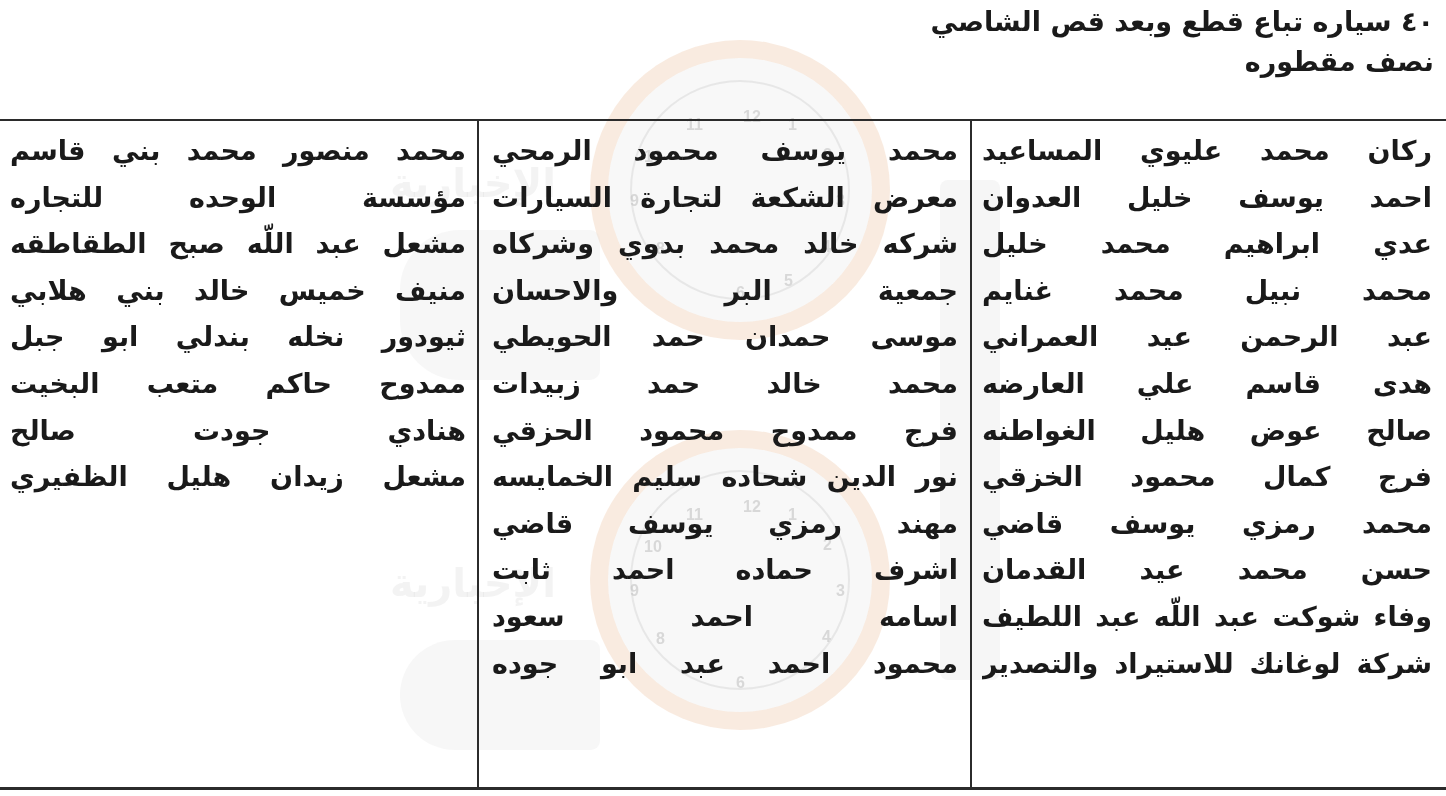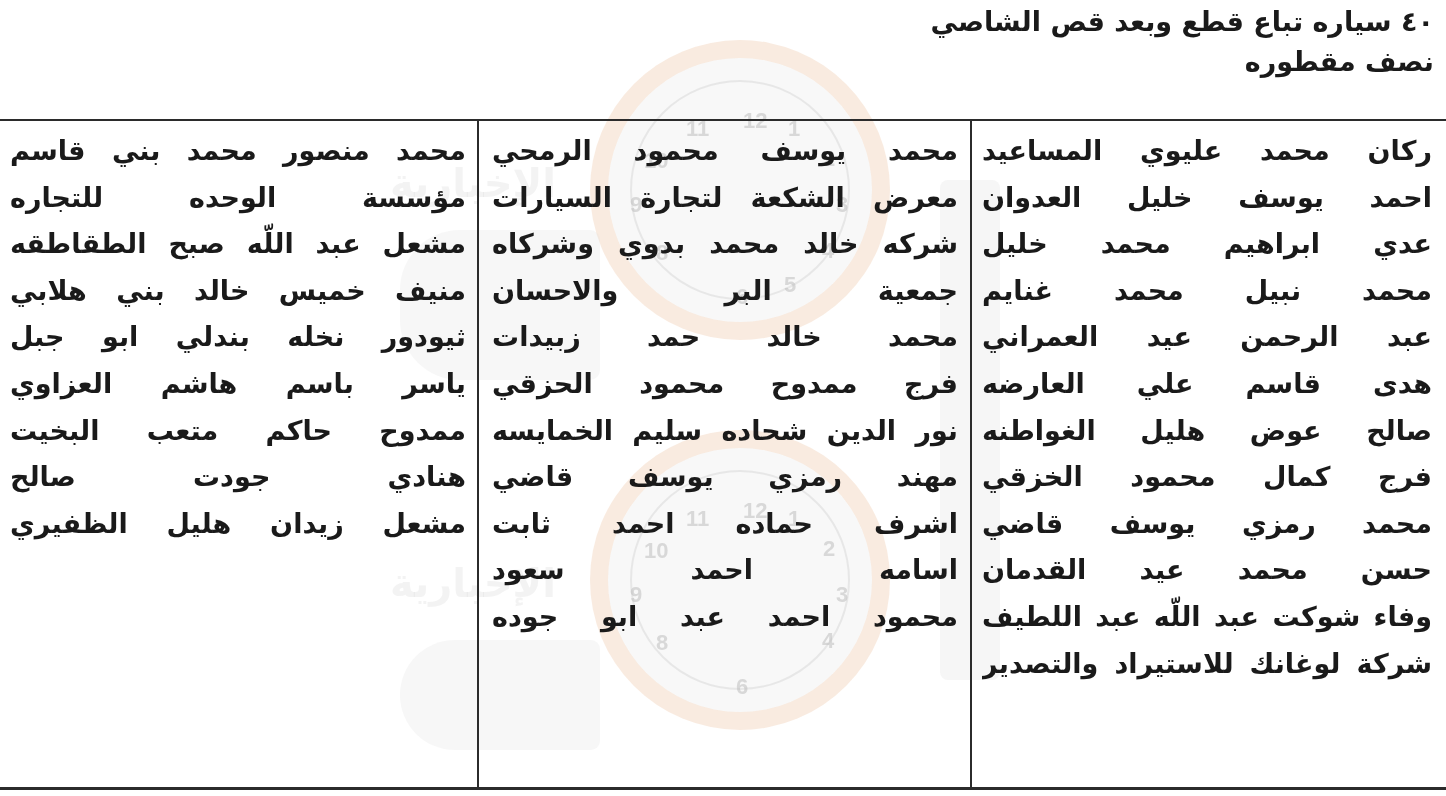--- a/index.html
+++ b/index.html
@@ -29,21 +29,21 @@
     .clock-inner {
       position: absolute;
       inset: 22px;
       border-radius: 50%;
       border: 2px solid rgba(200, 200, 200, 0.35);
     }
     .clock-num {
       position: absolute;
       font-family: "Liberation Sans", sans-serif;
       font-weight: bold;
-      font-size: 22px;
+      font-size: 16px;
       color: rgba(190, 190, 190, 0.55);
     }
     .wm-letters {
       font-family: "DejaVu Sans", sans-serif;
       font-weight: bold;
       color: rgba(200, 200, 200, 0.22);
     }
     .header {
       position: absolute;
       right: 12px;
@@ -164,32 +164,32 @@
   <div class="row">حسن محمد عيد القدمان</div>
   <div class="row">وفاء شوكت عبد اللّه عبد اللطيف</div>
   <div class="row">شركة لوغانك للاستيراد والتصدير</div>
 </div>
 
 <div class="col" id="col-middle">
   <div class="row">محمد يوسف محمود الرمحي</div>
   <div class="row">معرض الشكعة لتجارة السيارات</div>
   <div class="row">شركه خالد محمد بدوي وشركاه</div>
   <div class="row">جمعية البر والاحسان</div>
+  <div class="row">موسى حمدان حمد الحويطي</div>
   <div class="row">محمد خالد حمد زبيدات</div>
   <div class="row">فرج ممدوح محمود الحزقي</div>
   <div class="row">نور الدين شحاده سليم الخمايسه</div>
   <div class="row">مهند رمزي يوسف قاضي</div>
   <div class="row">اشرف حماده احمد ثابت</div>
   <div class="row">اسامه احمد سعود</div>
   <div class="row">محمود احمد عبد ابو جوده</div>
 </div>
 
 <div class="col" id="col-left">
   <div class="row">محمد منصور محمد بني قاسم</div>
   <div class="row">مؤسسة الوحده للتجاره</div>
   <div class="row">مشعل عبد اللّه صبح الطقاطقه</div>
   <div class="row">منيف خميس خالد بني هلابي</div>
   <div class="row">ثيودور نخله بندلي ابو جبل</div>
-  <div class="row">ياسر باسم هاشم العزاوي</div>
   <div class="row">ممدوح حاكم متعب البخيت</div>
   <div class="row">هنادي جودت صالح</div>
   <div class="row">مشعل زيدان هليل الظفيري</div>
 </div>
 
 </body></html>

